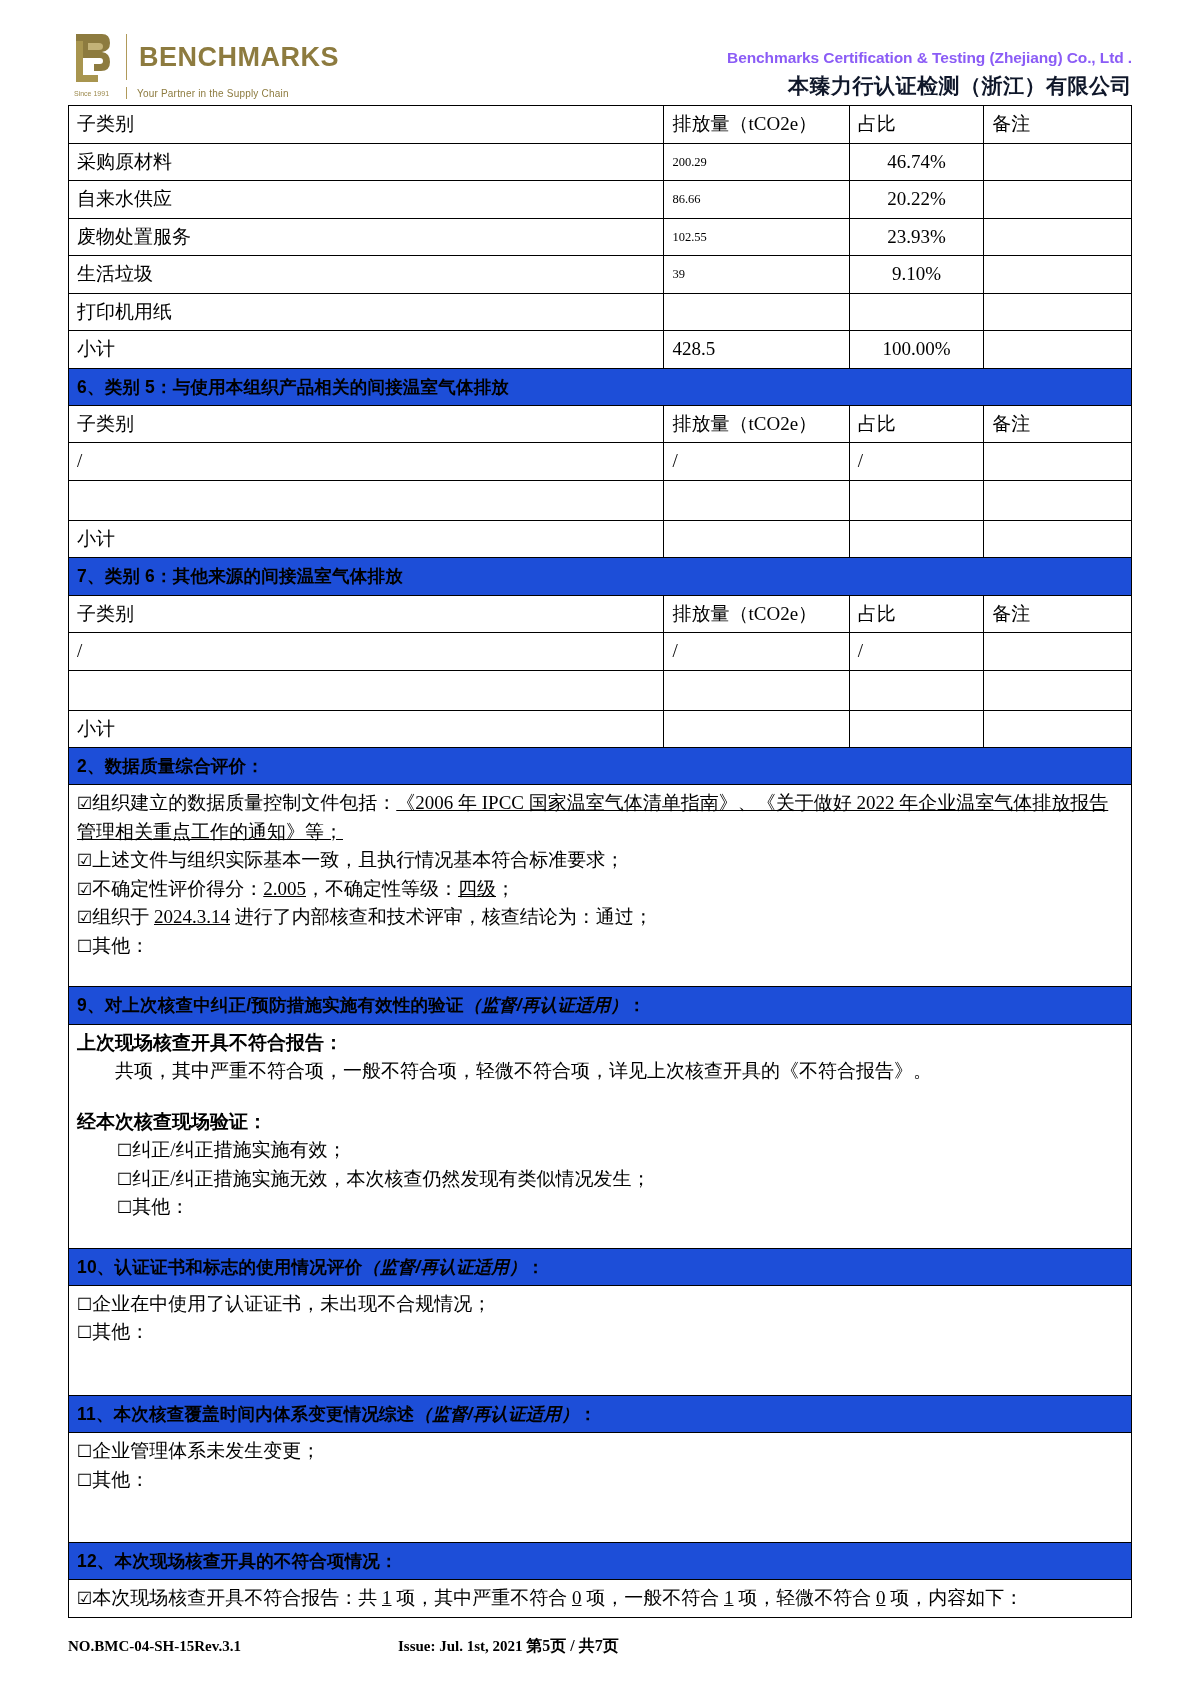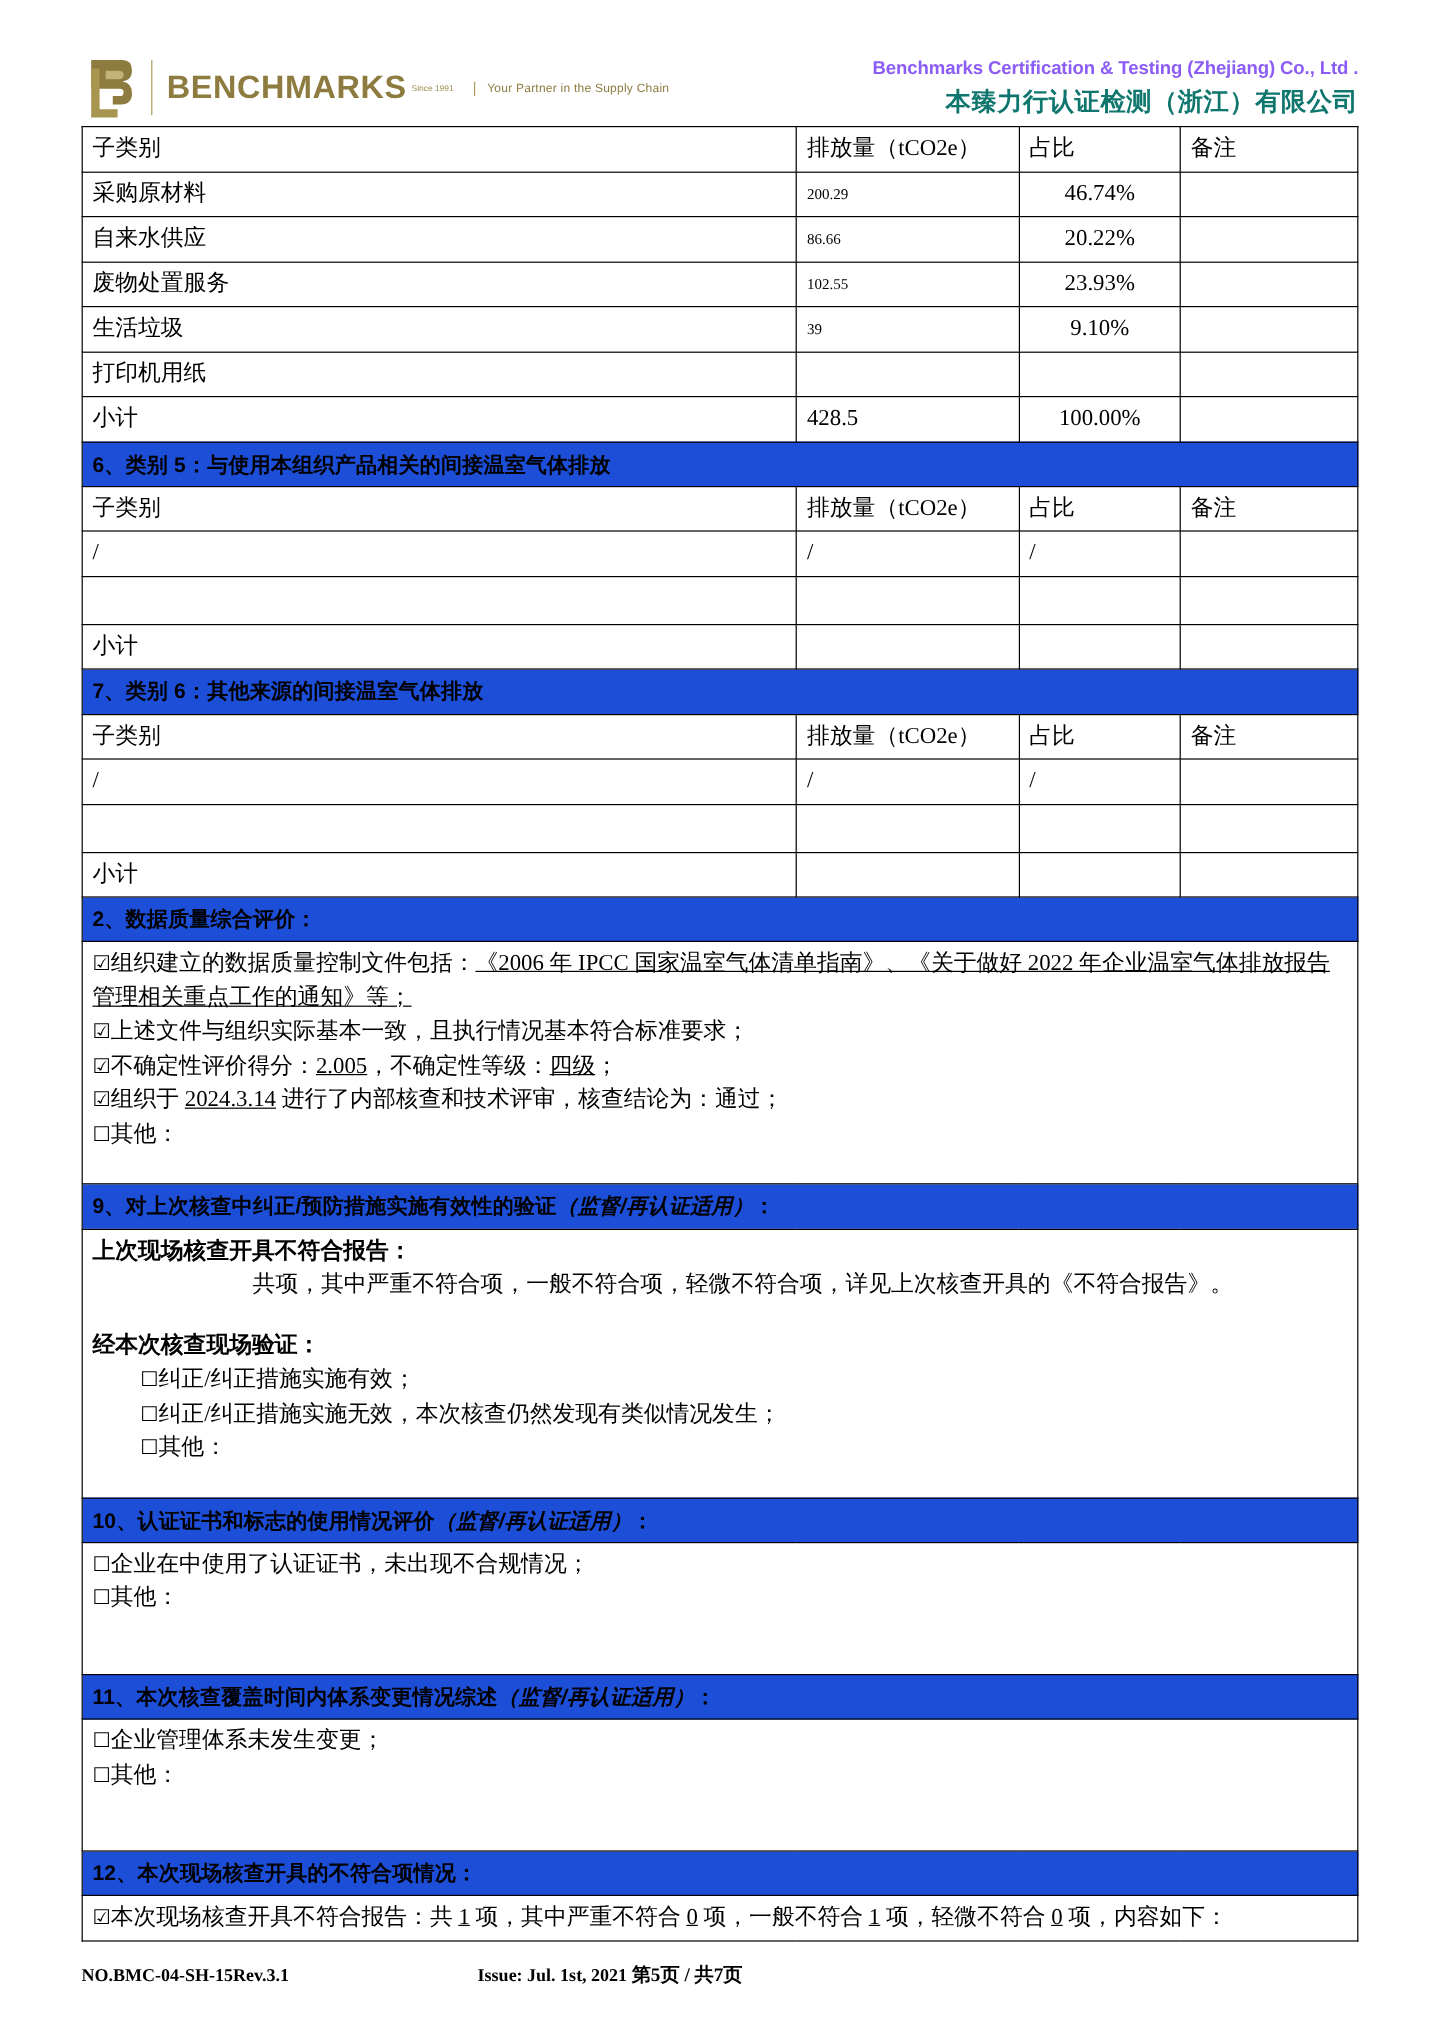--- a/index.html
+++ b/index.html
@@ -19,21 +19,21 @@
   }
 
   
   .header {
     display: flex;
     align-items: flex-end;
     justify-content: space-between;
     padding: 30px 68px 6px 72px;
     height: 105px;
   }
-  .logo-block { display: flex; flex-direction: row; gap: 2px; }
+  .logo-block { display: flex; flex-direction: column; gap: 2px; }
   .logo-row { display: flex; align-items: center; gap: 10px; }
   .logo-mark {
     width: 42px; height: 52px;
     position: relative;
   }
   .logo-mark svg { display: block; }
   .logo-sep {
     width: 1px; height: 46px; background: #b09a5a;
     margin: 0 2px;
   }
@@ -64,24 +64,24 @@
   }
   .company-block { text-align: right; line-height: 1.25; }
   .company-en {
     font-family: "Liberation Sans", sans-serif;
     font-weight: bold;
     font-size: 15.5px;
     color: #8b5cf6;
     letter-spacing: -0.1px;
   }
   .company-cn {
-    font-family: Liberation Sans, sans-serif;
+    font-family: Liberation Serif, serif;
     font-weight: bold;
     font-size: 21px;
-    color: #0f766e;
+    color: #0f172a;
     margin-top: 5px;
     letter-spacing: 0.5px;
   }
 
   
   .doc-table {
     border-collapse: collapse;
     width: 1064px;
     margin: 0 auto;
     table-layout: fixed;
@@ -117,21 +117,21 @@
     font-weight: bold;
   }
 
   .body-cell {
     font-size: 19px;
     line-height: 1.62;
     padding: 6px 10px 10px 10px;
   }
   .body-cell p { margin: 0; }
   .u { text-decoration: underline; }
-  .ind1 { text-indent: 2em; text-align: center; }
+  .ind1 { text-indent: 2em; }
   .ind-cb { padding-left: 2.1em; }
   .cb { font-family: "DejaVu Sans", sans-serif; font-size: 17px; }
   .bold { font-weight: bold; }
   .gap-line { height: 22px; }
 
   
   .footer {
     width: 1064px;
     margin: 10px auto 16px auto;
     display: flex;

